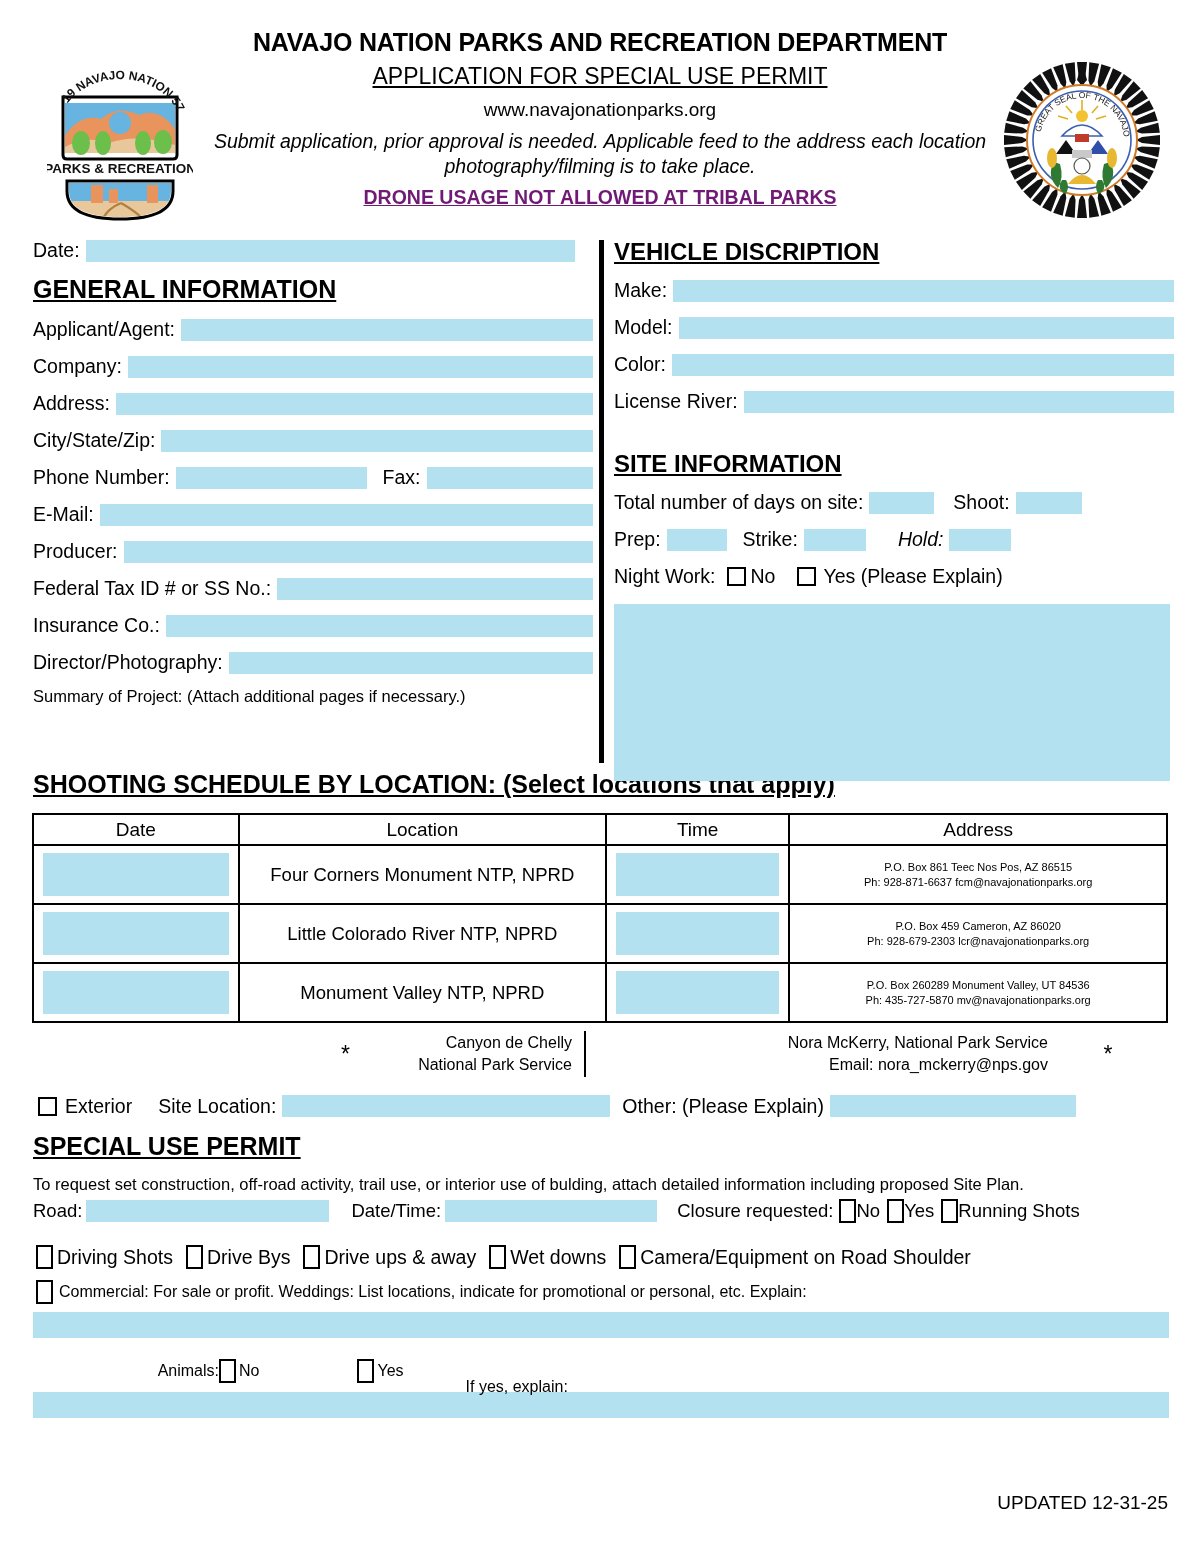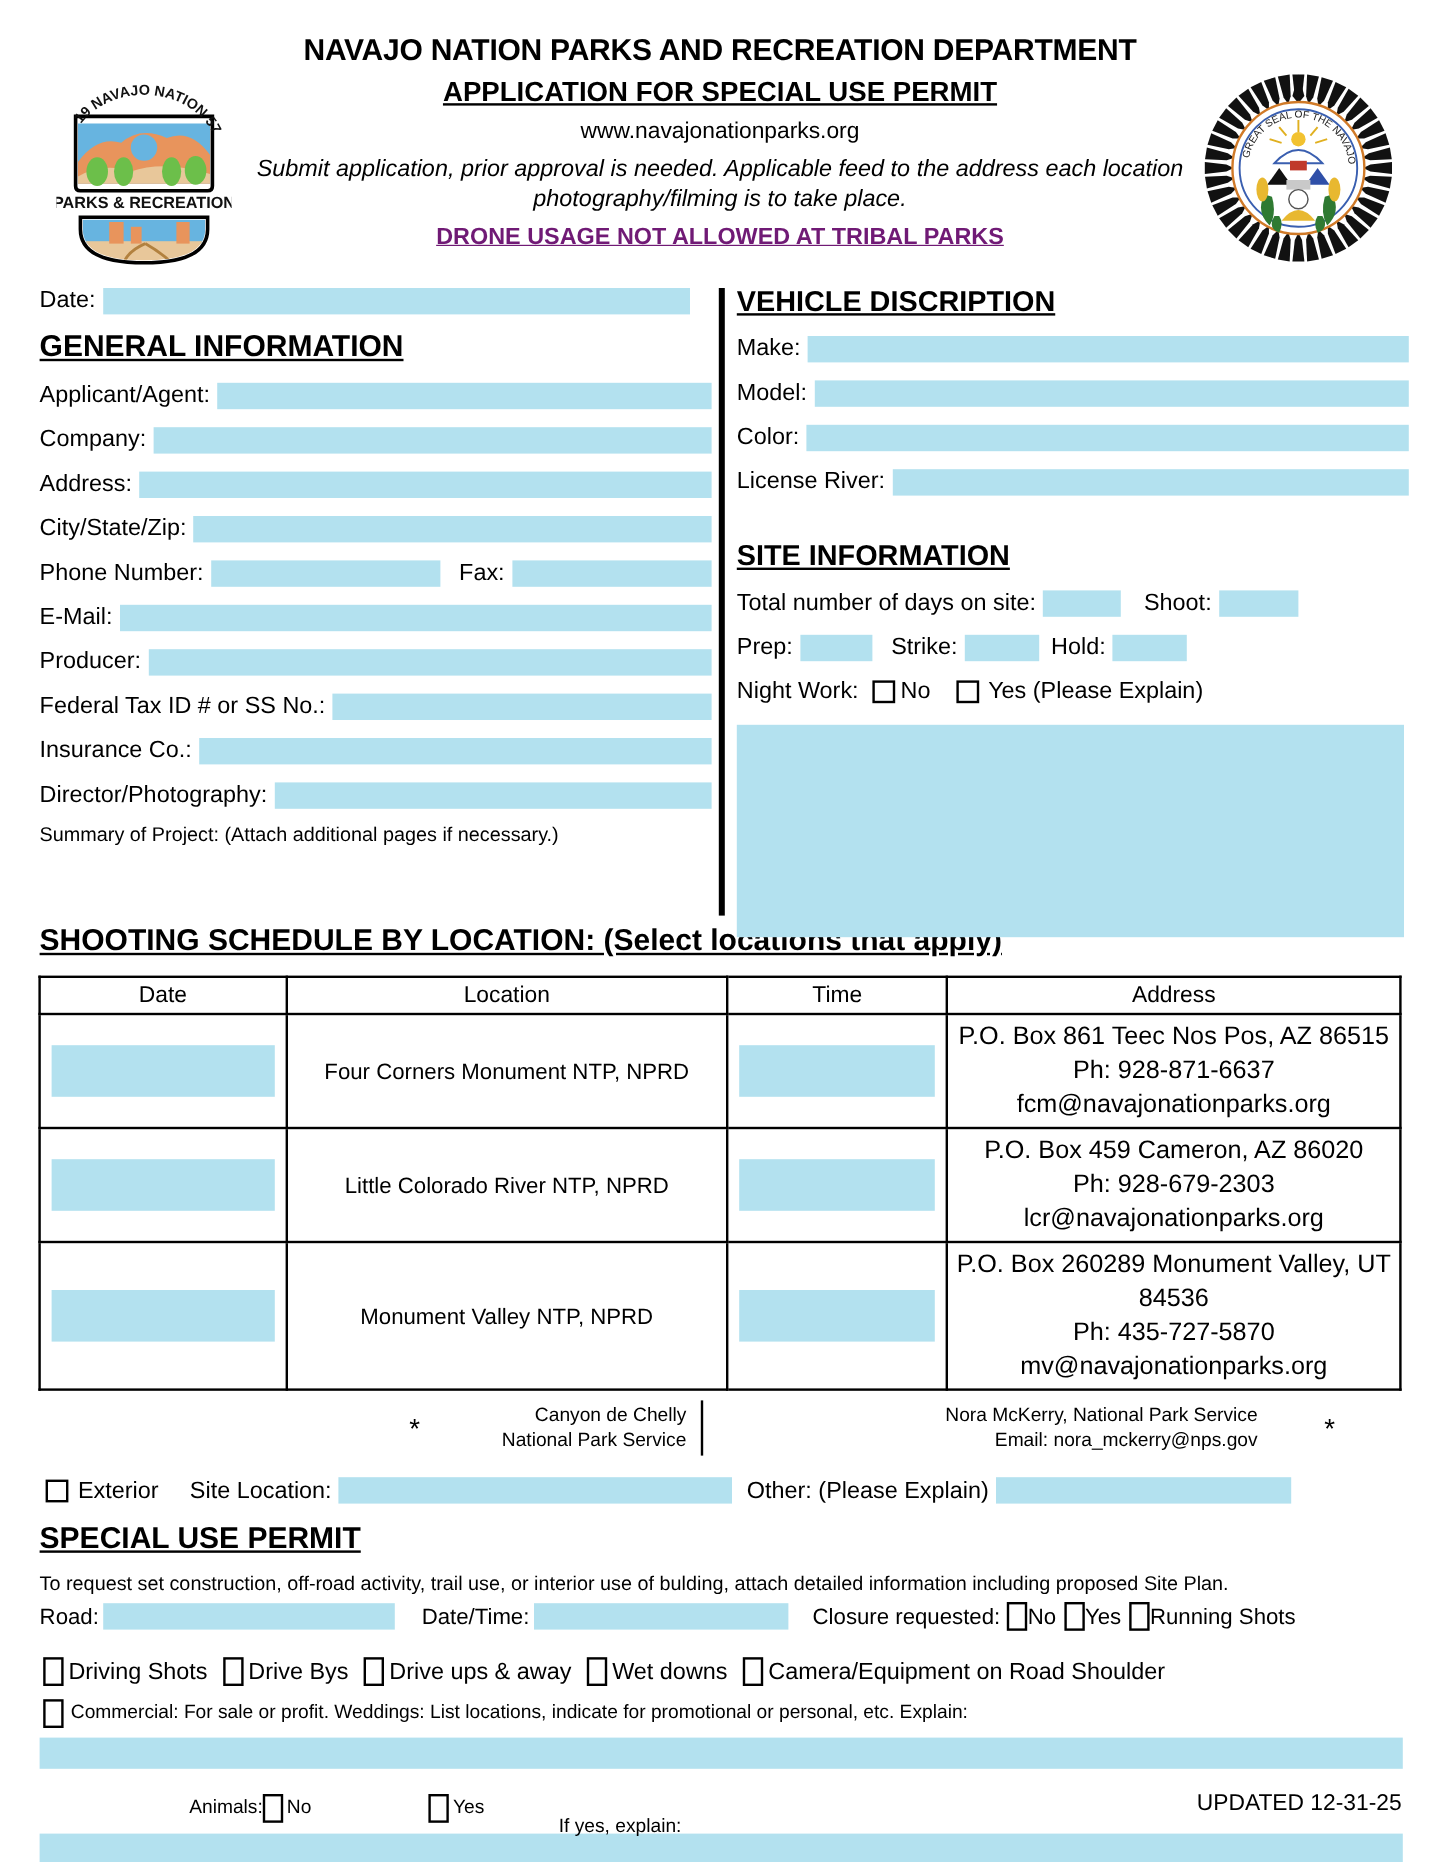--- a/index.html
+++ b/index.html
@@ -11,21 +11,21 @@
     color:#000;
     position:relative;
     overflow:hidden;
   }
   .page { position:relative; width:1200px; height:1552px; }
 
   
   .header { position:relative; height:232px; }
   .title-block { text-align:center; padding-top:28px; }
   .t1 { font-size:25px; font-weight:bold; letter-spacing:-0.2px; }
-  .t2 { font-size:23px; font-weight:bold; text-decoration:underline; margin-top:6px; }
+  .t2 { font-size:23px; font-weight:normal; text-decoration:underline; margin-top:6px; }
   .t3 { font-size:19px; margin-top:9px; }
   .t4 { font-size:19.5px; font-style:italic; margin-top:8px; line-height:1.28; width:790px; margin-left:auto; margin-right:auto; }
   .t5 { font-size:19.5px; font-weight:bold; color:#701a75; text-decoration:underline; margin-top:7px; }
 
   
   .logo-left { position:absolute; left:47px; top:63px; width:146px; height:158px; }
   .logo-right { position:absolute; left:1002px; top:58px; width:160px; height:162px; }
 
   
   .cols { position:relative; height:530px; }
@@ -51,21 +51,21 @@
   table.sched { border-collapse:collapse; margin:14px 0 0 32px; width:1136px; table-layout:fixed; }
   table.sched td, table.sched th { border:2px solid #000; font-weight:normal; }
   table.sched th { font-size:19px; height:31px; text-align:center; }
   .c-date { width:203px; }
   .c-loc  { width:363px; }
   .c-time { width:181px; }
   .c-addr { width:373px; }
   td.celldate, td.celltime { padding:7px 9px; }
   td.celldate .fillcell, td.celltime .fillcell { background:#b3e1ef; height:43px; width:100%; }
   td.cellloc { text-align:center; font-size:18.5px; }
-  td.celladdr { text-align:center; font-size:21px; line-height:1.35; padding:4px 5px; }
+  td.celladdr { text-align:center; font-size:11px; line-height:1.35; padding:4px 5px; }
 
   .nps-row { display:flex; align-items:center; margin:8px 0 0 32px; width:1136px; font-size:16px; }
   .nps-star { width:340px; text-align:right; font-size:23px; padding-right:22px; }
   .nps-a { width:200px; text-align:right; line-height:1.35; }
   .nps-sep { width:2px; background:#000; height:46px; margin:0 12px; }
   .nps-b { line-height:1.35; flex:1;text-align:right; }
   .nps-star2 { width:120px; text-align:center; font-size:23px; }
 
   
   .ext-row { display:flex; align-items:center; margin:12px 0 0 38px; font-size:19.5px; height:34px; }
@@ -391,21 +391,21 @@
         <span class="fill" style="width:65px;margin-left:6px;"></span>
         <span class="lbl" style="margin-left:19px;">Shoot:</span>
         <span class="fill" style="width:66px;margin-left:6px;"></span>
       </div>
 
       <div class="frow">
         <span class="lbl">Prep:</span>
         <span class="fill" style="width:60px;margin-left:6px;"></span>
         <span class="lbl" style="margin-left:16px;">Strike:</span>
         <span class="fill" style="width:62px;margin-left:6px;"></span>
-        <span class="lbl" style="margin-left:10px;">Hold:</span>
+        <span class="lbl" style="margin-left:32px;font-style:italic;">Hold:</span>
         <span class="fill" style="width:62px;margin-left:6px;"></span>
       </div>
 
       <div class="frow">
         <span class="lbl">Night Work:</span>
         <span class="cbox" style="margin-left:11px;"></span>
         <span class="lbl" style="margin-left:5px;">No</span>
         <span class="cbox" style="margin-left:22px;"></span>
         <span class="lbl" style="margin-left:7px;">Yes (Please Explain)</span>
       </div>

